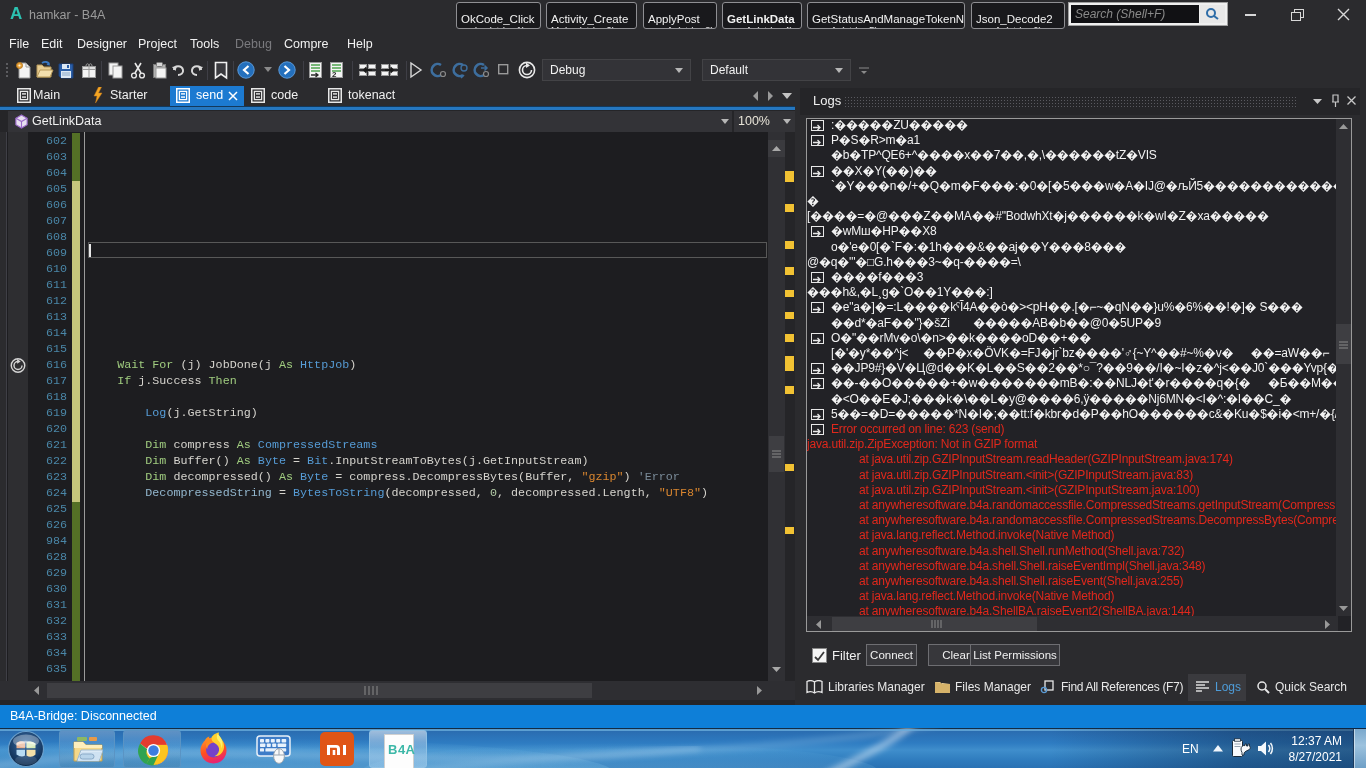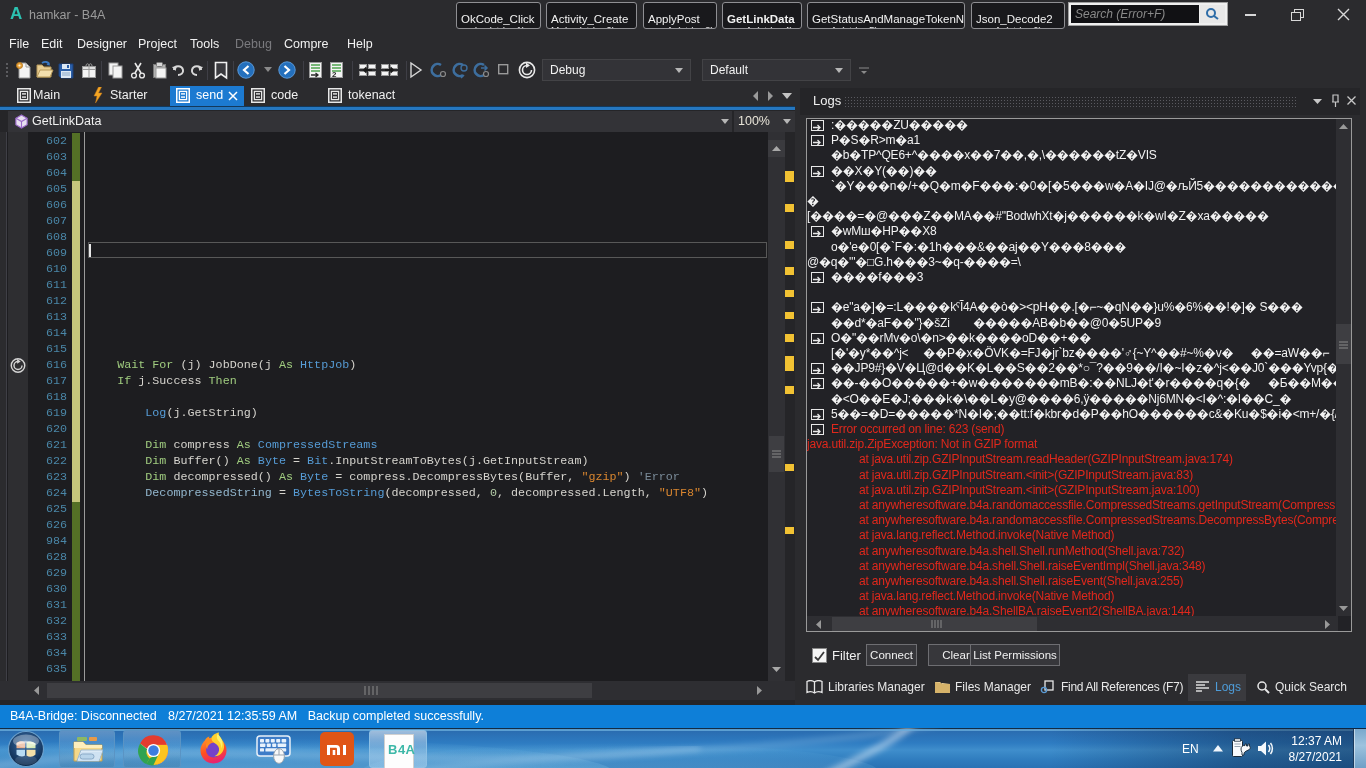--- a/index.html
+++ b/index.html
@@ -32,21 +32,21 @@
   <div class="qt" style="left:807px;width:158px;">
       <div class="qt1">GetStatusAndManageTokenN</div>
       <div class="qt2"><b>send</b>&nbsp; (ctrl + 5)</div>
     </div>
   <div class="qt" style="left:971px;width:94px;">
       <div class="qt1">Json_Decode2</div>
       <div class="qt2"><b>send</b>&nbsp; (ctrl + 6)</div>
     </div>
 
   <div class="abs" style="left:1068px;top:2px;width:160px;height:24px;background:#f0f0f0;border:1px solid #a0a0a0;padding:2px;">
-    <div class="abs" style="left:2px;top:2px;width:128px;height:18px;background:#111114;color:#8a8a8a;font-style:italic;font-size:12px;line-height:18px;padding-left:4px;">Search (Error+F)</div>
+    <div class="abs" style="left:2px;top:2px;width:128px;height:18px;background:#111114;color:#8a8a8a;font-style:italic;font-size:12px;line-height:18px;padding-left:4px;">Search (Shell+F)</div>
     <div class="abs" style="left:131px;top:2px;width:25px;height:18px;background:#e8e8e8;">
       <svg width="25" height="18" viewBox="0 0 25 18">
           <circle cx="11" cy="8" r="4" fill="none" stroke="#2e6da8" stroke-width="2"></circle>
           <line x1="14" y1="11" x2="18" y2="14" stroke="#2e6da8" stroke-width="2"></line>
         </svg>
     </div>
   </div>
 
   <div class="abs" style="left:1245px;top:14px;width:11px;height:2px;background:#d8d8d8;"></div>
   <svg class="abs" style="left:1291px;top:9px;" width="13" height="12" viewBox="0 0 13 12">
@@ -472,20 +472,21 @@
         <div class="licon" style="left:4px;top:107.4px"><svg width="11" height="9">
             <path d="M1 4.5 L8 4.5 M5.5 2 L8 4.5 L5.5 7" stroke="#e8e8e8" stroke-width="1.3" fill="none"></path>
           </svg></div>
         <div class="llog" style="left:24px;top:105.4px">�wMш�HP��X8</div>
         <div class="llog" style="left:24px;top:120.60000000000001px">o�'e�0[�`F�:�1h���&amp;��aj��Y���8���</div>
         <div class="llog" style="left:0px;top:135.8px">@�q�'"�□G.h���3~�q-����=\</div>
         <div class="licon" style="left:4px;top:153px"><svg width="11" height="9">
             <path d="M1 4.5 L8 4.5 M5.5 2 L8 4.5 L5.5 7" stroke="#e8e8e8" stroke-width="1.3" fill="none"></path>
           </svg></div>
         <div class="llog" style="left:24px;top:151px">����f���3</div>
+        <div class="llog" style="left:0px;top:166.2px">���h&amp;,�L¸g�`O��1Y���:]</div>
         <div class="licon" style="left:4px;top:183.39999999999998px"><svg width="11" height="9">
             <path d="M1 4.5 L8 4.5 M5.5 2 L8 4.5 L5.5 7" stroke="#e8e8e8" stroke-width="1.3" fill="none"></path>
           </svg></div>
         <div class="llog" style="left:24px;top:181.39999999999998px">�e"a�]�=:L����kˤĨ4A��ò�&gt;&lt;pH��.[�⌐~�qN��}u%�6%��!�]� S���</div>
         <div class="llog" style="left:24px;top:196.59999999999997px">��d*�aF��"}�šZi  �����AB�b��@0�5UP�9</div>
         <div class="licon" style="left:4px;top:213.79999999999995px"><svg width="11" height="9">
             <path d="M1 4.5 L8 4.5 M5.5 2 L8 4.5 L5.5 7" stroke="#e8e8e8" stroke-width="1.3" fill="none"></path>
           </svg></div>
         <div class="llog" style="left:24px;top:211.79999999999995px">O�"��rMv�o\�n&gt;��k����oD��+��</div>
         <div class="llog" style="left:24px;top:226.99999999999994px">[�'�y*��^j&lt;  ��P�x�ӦVK�=FJ�jr`bz����'♂{~Y^��#~%�v�  ��=aW��⌐</div>
@@ -596,21 +597,20 @@
     <svg class="abs" style="left:456px;top:6px;" width="15" height="14" viewBox="0 0 15 14">
         <circle cx="6" cy="6" r="4" fill="none" stroke="#e8e8e8" stroke-width="1.5"></circle>
         <line x1="9" y1="9" x2="13" y2="13" stroke="#e8e8e8" stroke-width="2"></line>
       </svg>
     <span class="abs" style="left:475px;top:6px;">Quick Search</span>
   </div>
 </div>
 
 <div class="abs" style="left:0;top:705px;width:1366px;height:23px;background:#0e7fd8;color:#ffffff;font-size:12.5px;">
   <span class="abs" style="left:10px;top:4px;">B4A-Bridge: Disconnected</span>
-  <span class="abs" style="left:168px;top:4px;">8/27/2021 12:35:59 AM&nbsp;&nbsp; Backup completed successfully.</span>
 </div>
 
 <div class="abs" id="taskbar" style="left:0;top:728px;width:1366px;height:40px;background:linear-gradient(180deg,#0d1d2c 0%,#2a6cb0 7%,#2e7cc2 38%,#3f8ecc 55%,#2f7cbe 80%,#2a72b4 100%);overflow:hidden;">
   <svg class="abs" style="left:0;top:0;" width="1366" height="42" viewBox="0 0 1366 42">
     <defs>
       <linearGradient id="glow" x1="0" y1="0" x2="0" y2="1">
           <stop offset="0" stop-color="#7ec6ee" stop-opacity="0.5"></stop>
           <stop offset="1" stop-color="#7ec6ee" stop-opacity="0"></stop>
         </linearGradient>
       <filter id="blur3">

